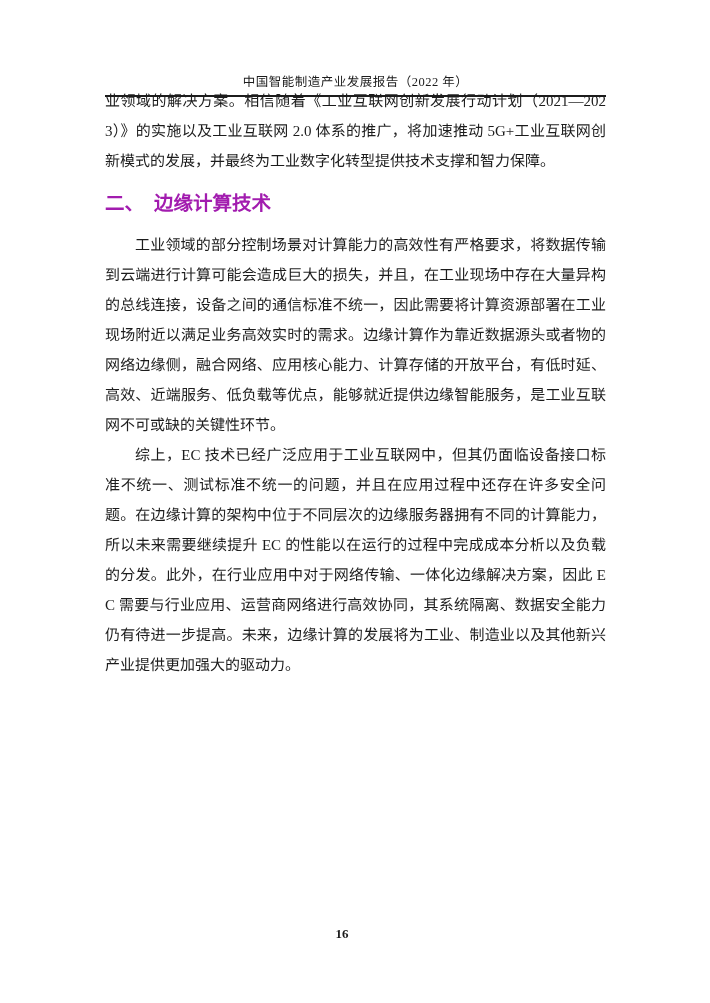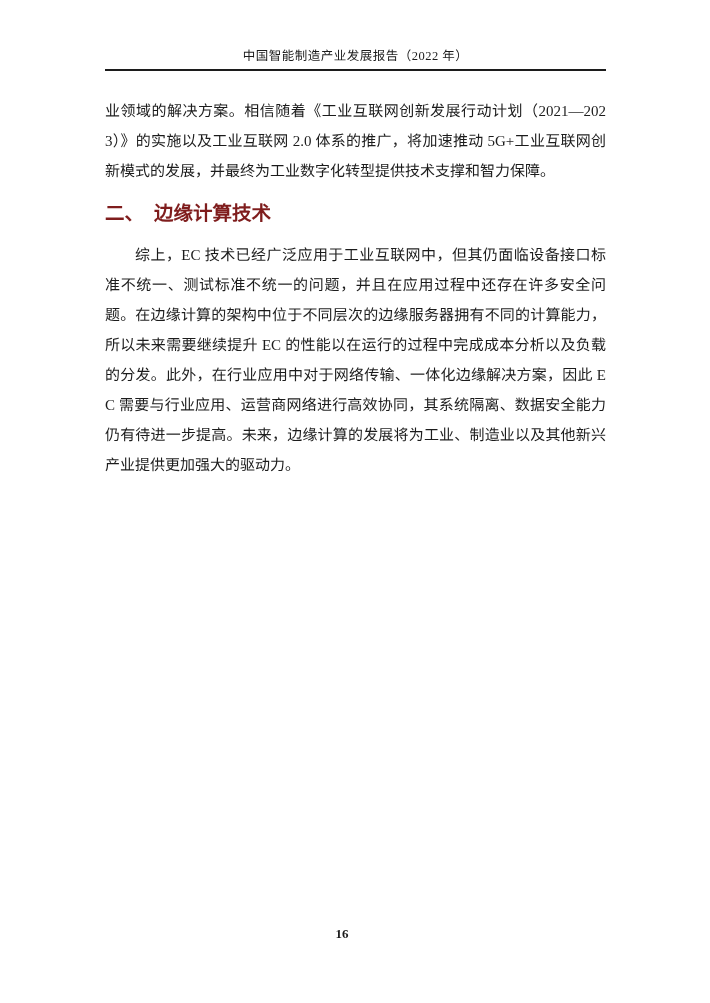--- a/index.html
+++ b/index.html
@@ -17,52 +17,52 @@
     overflow: hidden;
   }
   
   .page-header {
     position: absolute;
     top: 0;
     left: 105px;
     width: 501px;
   }
   .header-title {
-    padding-top: 45px;
+    padding-top: 71px;
     padding-bottom: 5px;
     text-align: center;
     font-size: 12.5px;
     letter-spacing: 0.5px;
     border-bottom: 2px solid #1c1c1c;
   }
   
   .page-body {
     position: absolute;
-    top: 96px;
+    top: 86px;
     left: 105px;
     width: 501px;
   }
   .para {
     margin: 0;
     font-size: 15px;
     line-height: 30px;
     text-align: justify;
     text-justify: inter-ideograph;
     text-indent: 2em;
     word-break: break-all;
   }
   .para.no-indent {
     text-indent: 0;
   }
   .section-heading {
     margin: 15px 0 13px 0;
     font-size: 19.5px;
     line-height: 26px;
     font-weight: bold;
-    color: #7f1d1d;
+    color: #a21caf;
   }
   .section-heading .sec-title {
     margin-left: 10px;
   }
   
   .page-footer {
     position: absolute;
     top: 926px;
     left: 0;
     width: 684px;
@@ -83,20 +83,21 @@
   </header>
 
   <main class="page-body">
 
     <p class="para no-indent">业领域的解决方案。相信随着《工业互联网创新发展行动计划（2021—2023）》的实施以及工业互联网 2.0 体系的推广，将加速推动 5G+工业互联网创新模式的发展，并最终为工业数字化转型提供技术支撑和智力保障。</p>
 
     <h2 class="section-heading">
       <span class="sec-number">二、</span><span class="sec-title">边缘计算技术</span>
     </h2>
 
+    <p class="para">工业领域的部分控制场景对计算能力的高效性有严格要求，将数据传输到云端进行计算可能会造成巨大的损失，并且，在工业现场中存在大量异构的总线连接，设备之间的通信标准不统一，因此需要将计算资源部署在工业现场附近以满足业务高效实时的需求。边缘计算作为靠近数据源头或者物的网络边缘侧，融合网络、应用核心能力、计算存储的开放平台，有低时延、高效、近端服务、低负载等优点，能够就近提供边缘智能服务，是工业互联网不可或缺的关键性环节。</p>
 
 
     <p class="para">综上，EC 技术已经广泛应用于工业互联网中，但其仍面临设备接口标准不统一、测试标准不统一的问题，并且在应用过程中还存在许多安全问题。在边缘计算的架构中位于不同层次的边缘服务器拥有不同的计算能力，所以未来需要继续提升 EC 的性能以在运行的过程中完成成本分析以及负载的分发。此外，在行业应用中对于网络传输、一体化边缘解决方案，因此 EC 需要与行业应用、运营商网络进行高效协同，其系统隔离、数据安全能力仍有待进一步提高。未来，边缘计算的发展将为工业、制造业以及其他新兴产业提供更加强大的驱动力。</p>
 
   </main>
 
   <footer class="page-footer">
     <div class="page-number">16</div>
   </footer>
 

